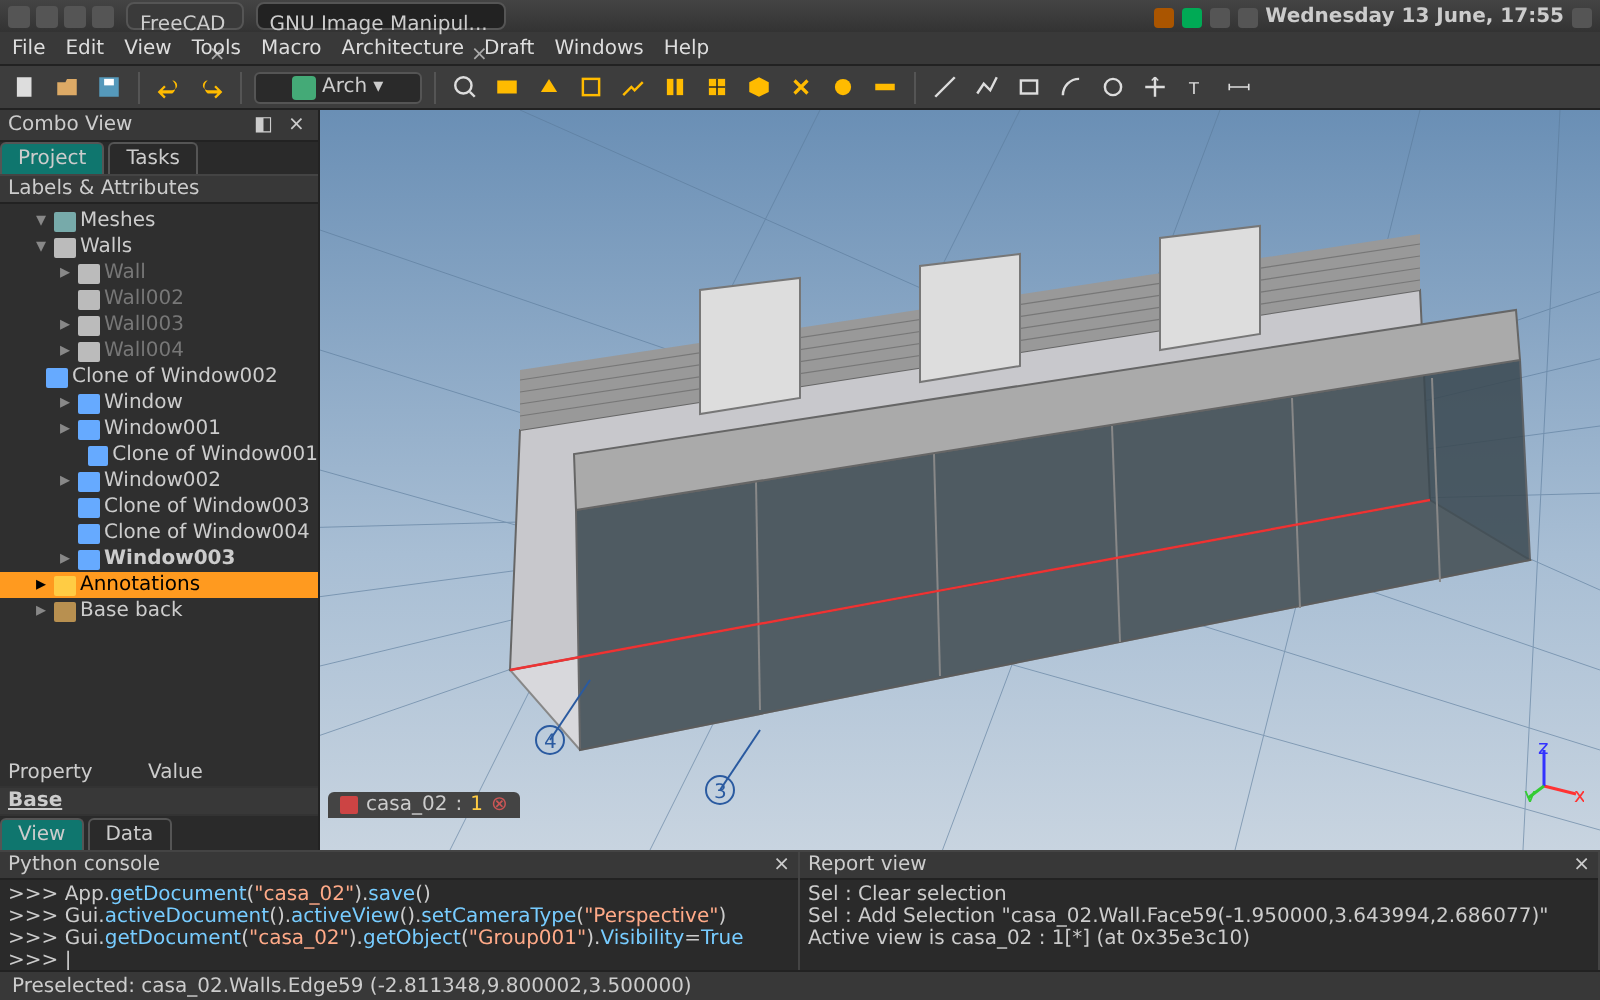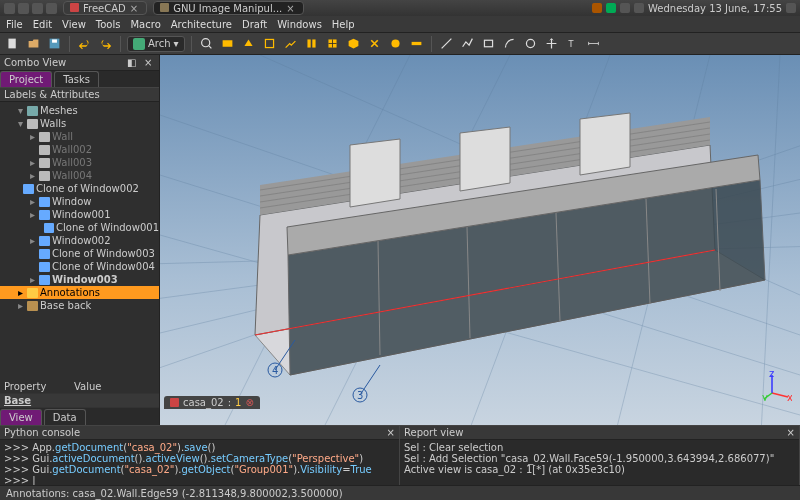--- a/index.html
+++ b/index.html
@@ -1,39 +1,39 @@
 <!DOCTYPE html>
 <html><head>
 <meta charset="utf-8">
 <style>
 * { margin:0; padding:0; box-sizing:border-box; font-family:"DejaVu Sans",sans-serif; font-size:10px; color:#ccc; }
 body { background:#2a2a2a; width:800px; height:500px; overflow:hidden; position:relative; }
 .titlebar { height:16px; background:linear-gradient(#444,#333); display:flex; align-items:center; padding:0 4px; gap:6px; }
 .titlebar .icons { display:flex; gap:3px; }
 .titlebar .icons span { width:11px; height:11px; border-radius:2px; background:#555; display:inline-block; }
-.tab-app { background:#222; border:1px solid #555; border-radius:4px; padding:1px 8px 1px 6px; display:flex; align-items:flex-start; gap:4px; height:14px; }
+.tab-app { background:#222; border:1px solid #555; border-radius:4px; padding:1px 8px 1px 6px; display:flex; align-items:flex-end; gap:4px; height:14px;flex-direction:column; }
 .tab-app.active { background:#3a3a3a; }
 .tab-close { color:#aaa; }
-.sysarea { margin-left:auto; display:flex; gap:4px; align-items:flex-start; }
+.sysarea { margin-left:auto; display:flex; gap:4px; align-items:flex-end;font-weight:bold; }
 .sysarea span.i { width:10px; height:10px; background:#555; border-radius:2px; display:inline-block; }
 .menubar { height:17px; background:#393939; display:flex; align-items:center; gap:10px; padding:0 6px; border-bottom:1px solid #222; }
 .menubar span { color:#ddd; }
 .toolbar { height:22px; background:#3d3d3d; display:flex; align-items:center; gap:4px; padding:0 4px; border-bottom:1px solid #222; }
 .tbtn { width:17px; height:17px; display:flex; align-items:center; justify-content:center; border-radius:2px; }
 .tbtn svg { width:13px; height:13px; }
 .sep { width:1px; height:16px; background:#555; margin:0 2px; }
-.workbench { display:flex; align-items:center; gap:3px; background:#2a2a2a; border:1px solid #555; border-radius:3px; padding:1px 5px; }
+.workbench { display:flex; align-items:center; gap:3px; background:#2a2a2a; border:1px solid #555; border-radius:3px; padding:1px 18px; }
 .wb-icon { width:12px; height:12px; background:#4a7; border-radius:2px; }
 .main { display:flex; height:370px; }
 .left { width:160px; background:#2f2f2f; display:flex; flex-direction:column; border-right:1px solid #222; }
 .panel-head { height:16px; background:#383838; border-bottom:1px solid #222; display:flex; align-items:center; padding:0 4px; gap:6px; }
 .panel-head .spacer { flex:1; }
 .panel-head .pbtn { width:11px; height:11px; display:inline-block; }
 .tabs { display:flex; background:#2a2a2a; }
-.tab { padding:2px 8px; background:#701a75; border:1px solid #555; border-bottom:none; border-radius:3px 3px 0 0; margin-right:2px; }
+.tab { padding:2px 8px; background:#0f766e; border:1px solid #555; border-bottom:none; border-radius:3px 3px 0 0; margin-right:2px; }
 .tab.inactive { background:#2a2a2a; color:#888; }
 .section-head { background:#383838; padding:1px 4px; border-top:1px solid #444; border-bottom:1px solid #222; }
 .tree { flex:1; overflow:hidden; background:#2f2f2f; padding:2px 0; }
 .tree-row { display:flex; align-items:center; height:13px; padding-left:4px; gap:2px; white-space:nowrap; }
 .tree-row.sel { background:#ff9a1f; color:#000; }
 .tree-row.sel span { color:#000; }
 .exp { width:9px; text-align:center; color:#888; }
 .ticon { width:11px; height:10px; display:inline-block; }
 .ticon.folder { background:#b89050; border-radius:1px; }
 .ticon.mesh { background:#7aa; border-radius:1px; }
@@ -454,14 +454,14 @@
       </div>
     <div class="bp-body" id="report">
         <div class="ln">Sel : Clear selection</div>
         <div class="ln">Sel : Add Selection "casa_02.Wall.Face59(-1.950000,3.643994,2.686077)"</div>
         <div class="ln">Active view is casa_02 : 1[*] (at 0x35e3c10)</div>
       </div>
   </div>
 </div>
 
 <div class="statusbar">
-  <span>Annotations: casa_02.Wall.Edge59 (-2.811348,9.800002,3.500000)</span>
+  <span>Preselected: casa_02.Walls.Edge59 (-2.811348,9.800002,3.500000)</span>
 </div>
 
 </body></html>

